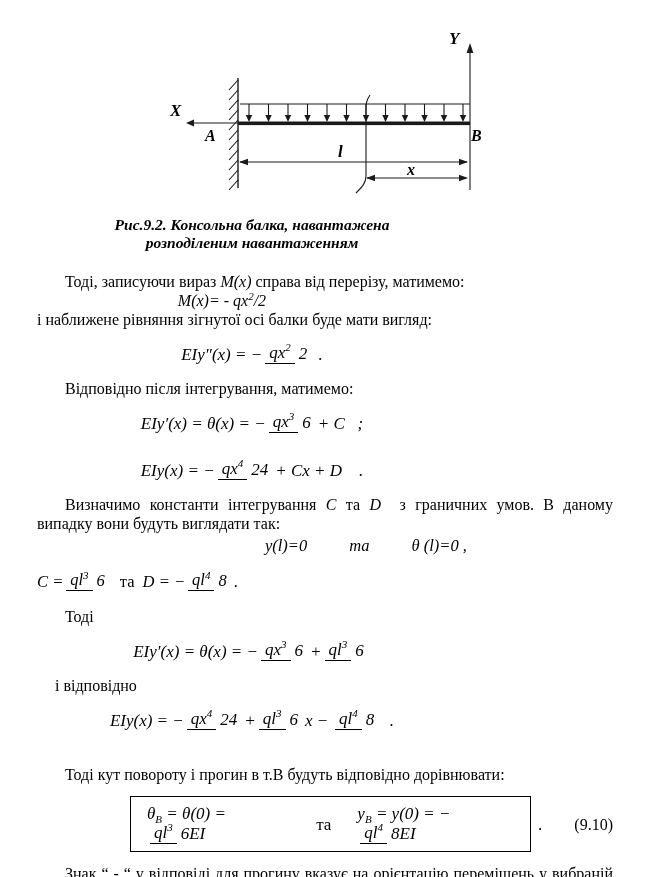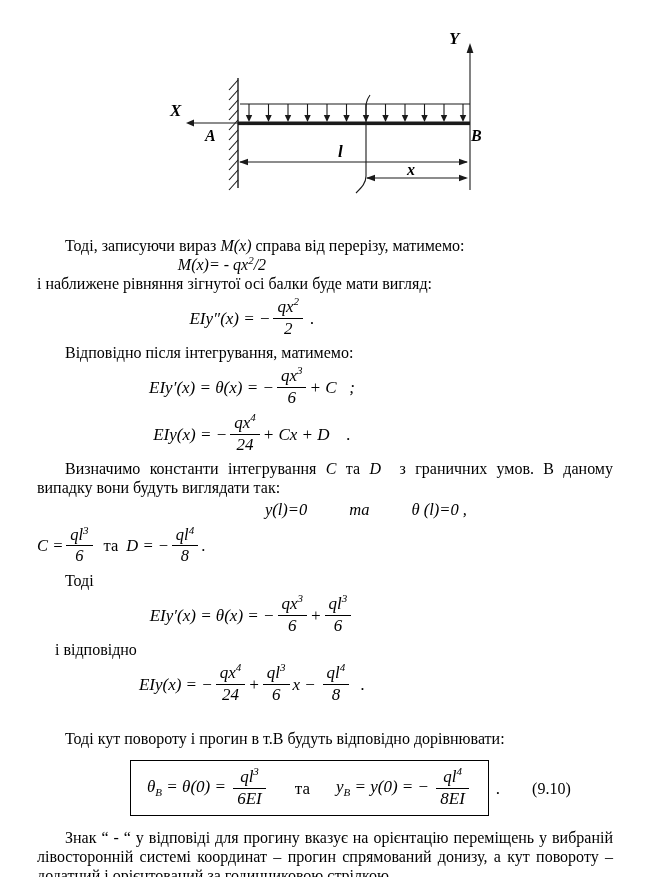--- a/index.html
+++ b/index.html
@@ -13,21 +13,21 @@
   .diagram line,.diagram path{stroke:#1a1a1a;stroke-width:1.1;fill:none;}
   .diagram polygon{fill:#1a1a1a;stroke:none;}
   .diagram rect{fill:#1a1a1a;}
   .diagram text{fill:#000;font-family:"Liberation Serif",serif;font-weight:bold;font-style:italic;font-size:17px;}
   .diagram text.small{font-size:16px;}
   .caption{width:430px;text-align:center;font-weight:bold;font-style:italic;font-size:15.5px;line-height:18px;margin-top:8px;}
   .ind{text-indent:28px;}
   .math{font-style:italic;}
   sup{font-size:11px;line-height:0;}
   sub{font-size:11px;line-height:0;}
-  .frac{display:inline-flex;flex-direction:column;text-align:center;font-style:italic;line-height:1.08;margin:0 3px;vertical-align:middle;}
+  .frac{display:inline-flex;flex-direction:row;text-align:left;font-style:italic;line-height:1.08;margin:0 3px;vertical-align:middle;}
   .frac .num{border-bottom:1px solid #000;padding:0 4px 1px;}
   .frac .den{padding:1px 4px 0;}
   .eqrow{display:flex;align-items:center;justify-content:center;width:430px;font-size:17px;margin:3px 0;min-height:44px;}
   .eqrow .math{white-space:pre;}
   .eqline{width:370px;text-align:center;}
   .bc-row{display:flex;align-items:center;justify-content:flex-end;width:430px;font-style:italic;font-size:16.5px;gap:42px;margin:3px 0;}
   .const-row{display:flex;align-items:center;margin:4px 0;min-height:44px;font-size:16.5px;}
   .const-row .lead{width:228px;}
   .upr{font-style:normal;}
   .p-just{text-align:justify;}
@@ -111,20 +111,22 @@
       <line x1="330" y1="178" x2="429" y2="178"></line>
       <polygon points="329,178 338,174.8 338,181.2"></polygon>
       <polygon points="431,178 422,174.8 422,181.2"></polygon>
     </g>
     <text class="small" x="370" y="175">x</text>
 
     <path d="M 333,95 C 328,102 329,107 329,114 L 329,176 C 329,183 325,187 319,193"></path>
   </svg>
 
   <div class="caption">
+    <div>Рис.9.2. Консольна балка, навантажена</div>
+    <div>розподіленим  навантаженням</div>
   </div>
 
   <div class="sp20"></div>
 
   <div class="ind"><span>Тоді, записуючи вираз </span><span class="math">M(x)</span><span> справа від перерізу, матимемо:</span></div>
   <div class="eqline math"><span>M(x)= - qx</span><sup>2</sup><span>/2</span></div>
   <div>і наближене рівняння зігнутої осі балки буде мати вигляд:</div>
 
   <div class="eqrow">
     <span class="math">EIy″(x) = −</span>

